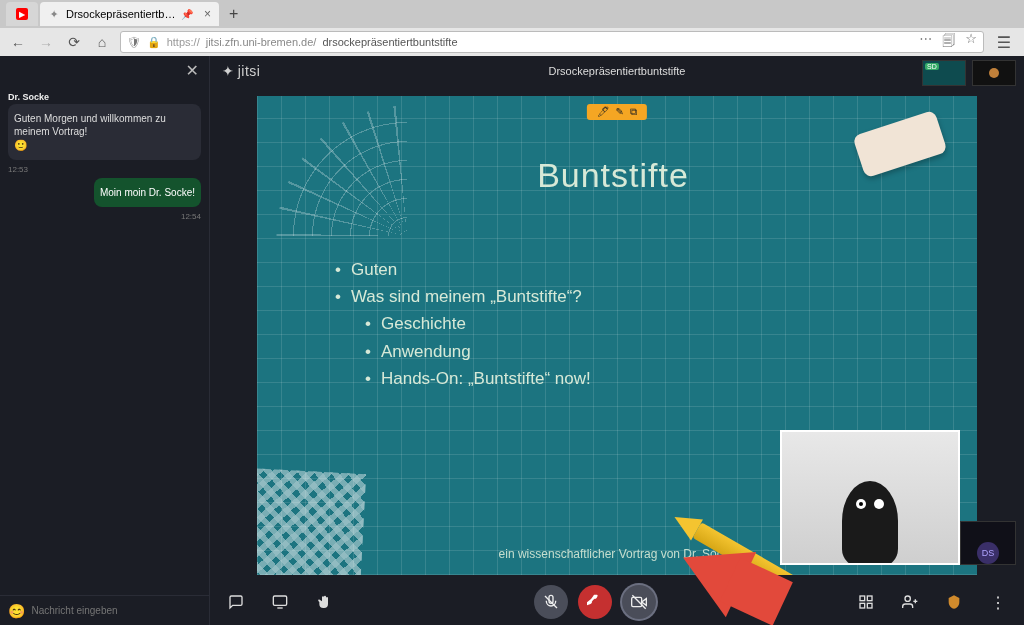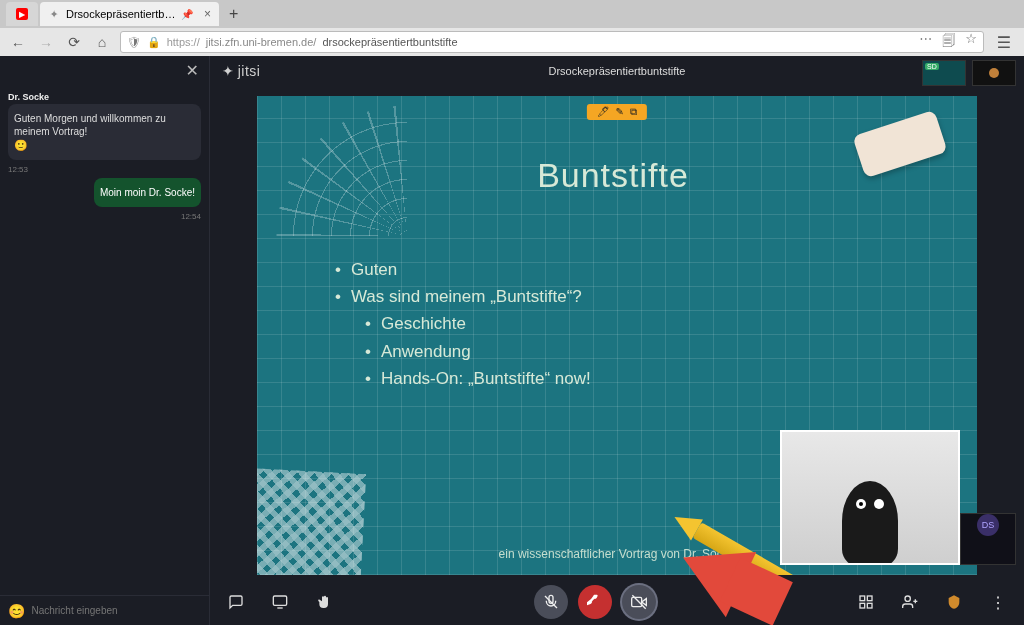--- a/index.html
+++ b/index.html
@@ -109,21 +109,21 @@
     display:flex; align-items:flex-end; justify-content:center; overflow:hidden;
     background:linear-gradient(#e8e8e8,#cfcfcf);
   }
   .sock-puppet { width:56px; height:86px; background:#1a1a1a; border-radius:28px 28px 18px 18px / 40px 40px 18px 18px; position:relative; margin-bottom:-4px; }
   .sock-puppet::before, .sock-puppet::after { content:""; position:absolute; top:18px; width:10px; height:10px; background:#fff; border-radius:50%; }
   .sock-puppet::before { left:14px; } .sock-puppet::after { right:14px; }
   .sock-puppet .pupilL, .sock-puppet .pupilR { position:absolute; top:21px; width:4px; height:4px; background:#000; border-radius:50%; }
   .sock-puppet .pupilL{ left:17px; } .sock-puppet .pupilR{ right:17px; }
 
   .participant-tile {
-    position:absolute; right:8px; bottom:60px; width:56px; height:52px; background:#101018; border:1px solid #333; display:flex; align-items:flex-start; justify-content:center; z-index:15;
+    position:absolute; right:8px; bottom:60px; width:56px; height:44px; background:#101018; border:1px solid #333; display:flex; align-items:flex-end; justify-content:center; z-index:15;
   }
   .avatar-ds {
     width:22px; height:22px; border-radius:50%; background:#3a2f68; color:#b0a4ff; font-size:9px; display:flex; align-items:center; justify-content:center;
   }
 
   
   .toolbar {
     position:absolute; left:0; right:0; bottom:0; height:46px; padding:0 12px;
     display:flex; align-items:center; justify-content:space-between;
   }

